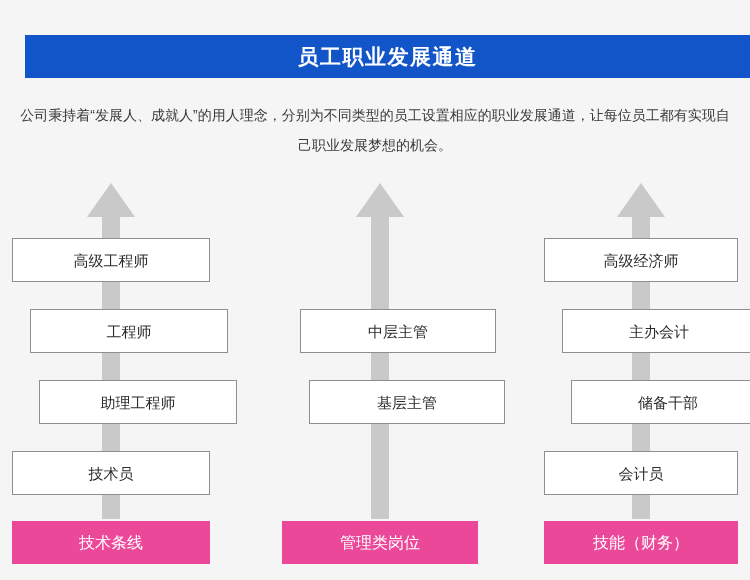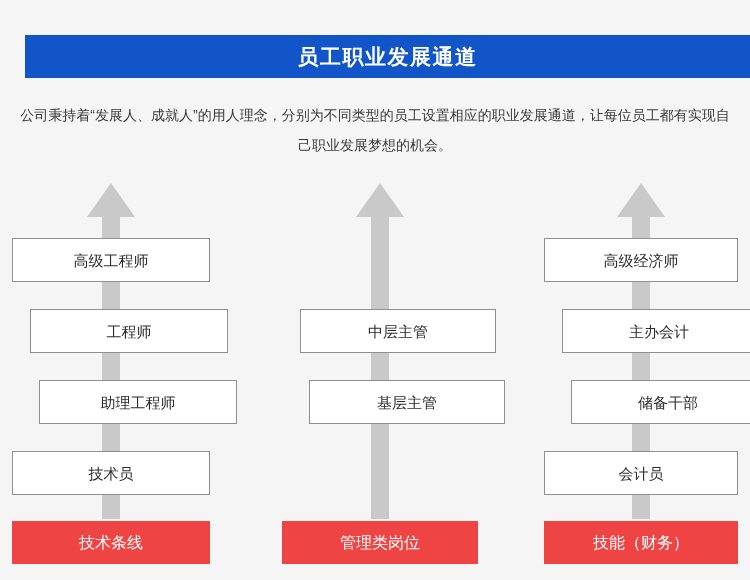--- a/index.html
+++ b/index.html
@@ -124,21 +124,21 @@
   .r2 { top: 380px; margin-left: 27px; }
   .r3 { top: 451px; }
 
   
   .track-box {
     position: absolute;
     left: 0;
     top: 521px;
     width: 100%;
     height: 43px;
-    background: #ef4444;
+    background: #ec4899;
     display: flex;
     align-items: center;
     justify-content: center;
     z-index: 3;
   }
   .track-label {
     font-size: 16px;
     color: #ffffff;
     line-height: 1;
   }

